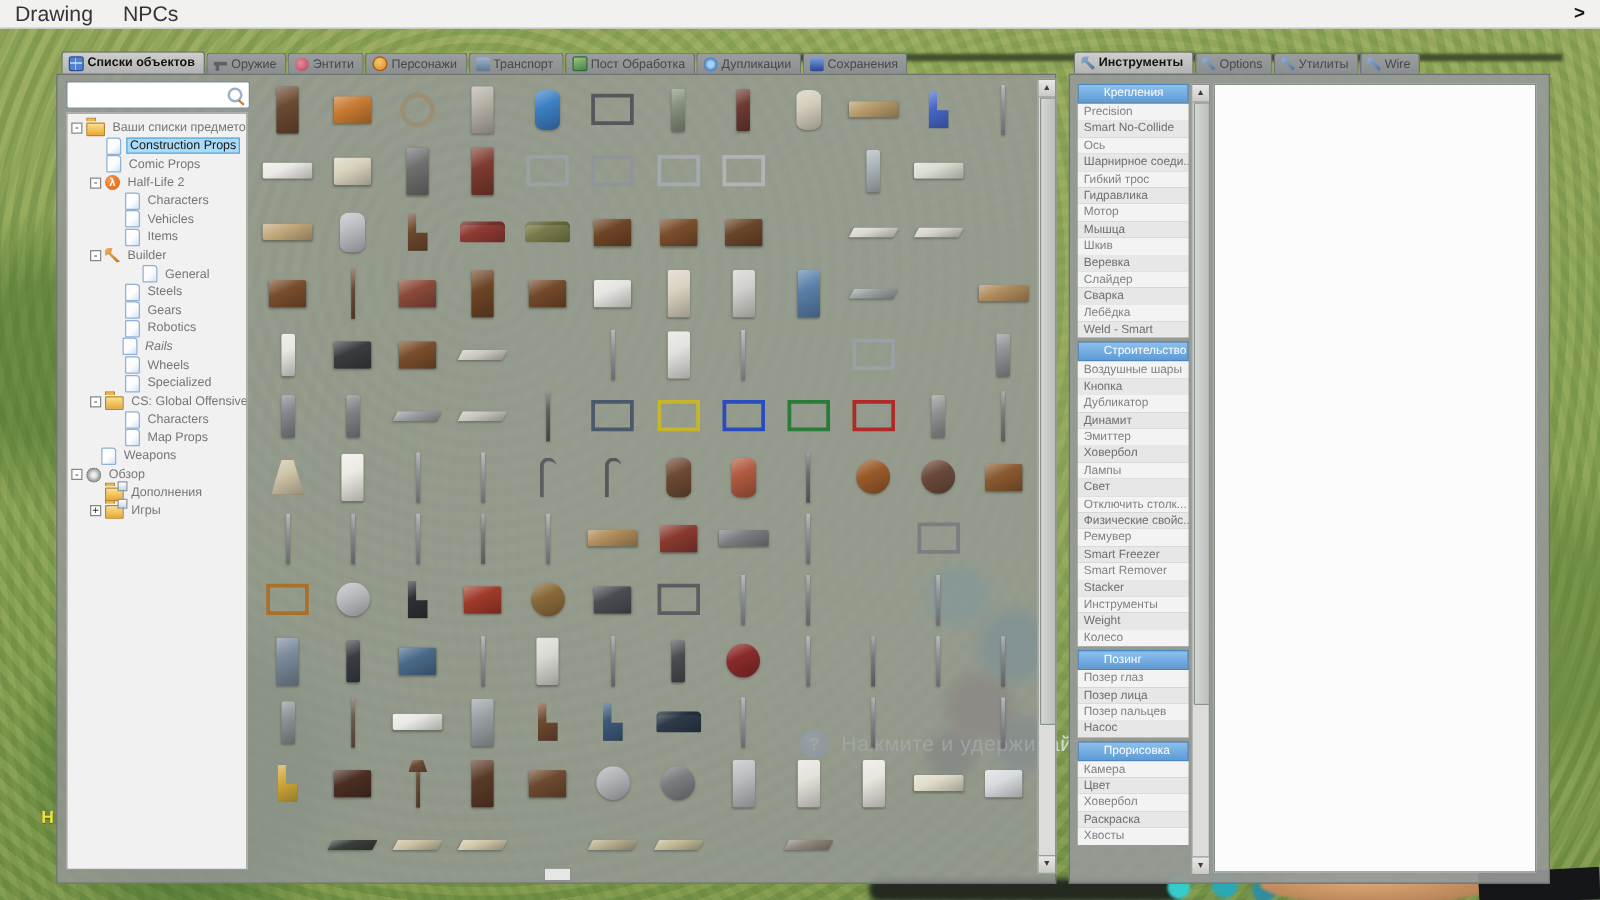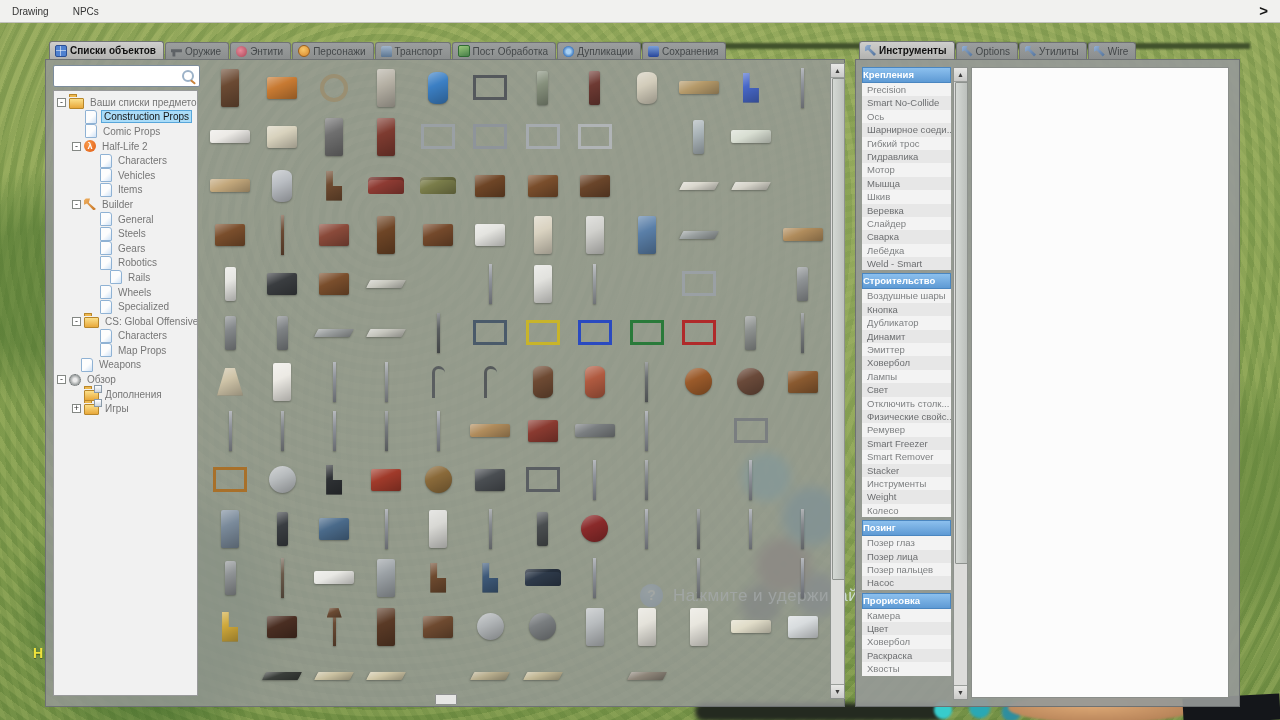--- a/index.html
+++ b/index.html
@@ -34,21 +34,21 @@
   #crystals{left:922px;top:699px;width:105px;height:22px;filter:blur(1px);
     background:radial-gradient(circle at 20% 50%, #37cccc 0 8px, transparent 10px),
       radial-gradient(circle at 55% 40%, #2aa8b4 0 9px, transparent 12px),
       radial-gradient(circle at 85% 60%, #2f8e9e 0 8px, transparent 11px);}
   #hand{left:1008px;top:693px;width:188px;height:30px;border-radius:50%;filter:blur(1px);
     background:radial-gradient(ellipse at 45% 35%, #e0ac78, #b9855a 70%, #93643e);}
   #gunbit{left:1183px;top:696px;width:97px;height:26px;background:#14161a;transform:rotate(-3deg);filter:blur(.6px);}
   
   #menubar{position:absolute;left:0;top:0;width:1280px;height:22px;background:#f1f1ef;
     border-bottom:1px solid #c2c2be;z-index:4;display:flex;align-items:center;}
-  .mb-item{font-size:10px;color:#343434;padding:0 12px;height:20px;line-height:22px;cursor:default;}
+  .mb-item{font-size:17px;color:#343434;padding:0 12px;height:20px;line-height:22px;cursor:default;}
   #mb-chevron{position:absolute;right:12px;top:0px;font-size:15px;font-weight:900;color:#141414;line-height:22px;}
   
   .panel{position:absolute;top:42px;z-index:3;}
   .tabs{display:flex;height:17px;margin-left:4px;align-items:flex-end;}
   .tab{display:flex;align-items:center;gap:3px;height:16px;padding:0 7px 0 5px;margin-right:1px;
     background:linear-gradient(#9b9e9e,#8b8e8e);border:1px solid #707374;border-bottom:none;
     border-radius:3px 3px 0 0;font-size:10px;color:#44484a;cursor:default;white-space:nowrap;}
   .tab.active{background:linear-gradient(#cfcfcd,#b2b2b0);color:#111;height:17px;font-weight:bold;}
   .pbody{position:absolute;left:0;top:17px;right:0;bottom:0;border:1px solid #6e7273;}
   
@@ -128,21 +128,21 @@
   .sbtn{position:absolute;left:0;width:13px;height:13px;background:linear-gradient(#e8e8e6,#cacac8);
     border-bottom:1px solid #9a9e9a;text-align:center;font-size:7px;line-height:13px;color:#3c3c3c;}
   .sbtn.down{bottom:0;border-top:1px solid #9a9e9a;border-bottom:none;}
   .sthumb{position:absolute;left:1px;width:11px;background:linear-gradient(90deg,#d4d8d4,#bcc0bc);
     border:1px solid #8e928e;border-radius:1px;}
   
   #right-panel{left:855px;width:385px;height:665px;}
   #right-panel .pbody{background:rgba(150,153,151,.92);}
   #tool-list{position:absolute;left:6px;top:7px;width:89px;bottom:8px;overflow:hidden;font-size:9.5px;}
   .tcat{height:14px;line-height:14px;background:linear-gradient(#8cc0ee,#5e9ad4);border:1px solid #4a86c0;
-    color:#fff;font-weight:bold;padding-left:0;margin-top:3px;white-space:nowrap;overflow:hidden;}
+    color:#fff;font-weight:normal;padding-left:20px;margin-top:3px;white-space:nowrap;overflow:hidden;}
   .tcat:first-child{margin-top:0;}
   .titem{height:13.4px;line-height:13.4px;background:#f3f3f3;color:#7e8082;padding-left:5px;
     white-space:nowrap;overflow:hidden;cursor:default;}
   .titem.alt{background:#e7e7e7;color:#6c6e70;}
   #white-area{position:absolute;left:115px;top:7px;width:256px;bottom:8px;background:#fcfcfc;
     border:1px solid #8a8e8a;}
 </style>
 </head>
 <body>
 
@@ -257,21 +257,21 @@
             </div>
             <span class="tlabel">Items</span>
           </div>
           <div class="trow" style="padding-left: 18px;">
             <div class="exp">-</div>
             <div class="tw">
               <div class="i-wrench"></div>
             </div>
             <span class="tlabel">Builder</span>
           </div>
-          <div class="trow" style="padding-left: 33px;">
+          <div class="trow" style="padding-left: 47px;">
             <div class="exp hid"></div>
             <div class="tw">
               <div class="i-page"></div>
             </div>
             <span class="tlabel">General</span>
           </div>
           <div class="trow" style="padding-left: 33px;">
             <div class="exp hid"></div>
             <div class="tw">
               <div class="i-page"></div>
@@ -285,21 +285,21 @@
             </div>
             <span class="tlabel">Gears</span>
           </div>
           <div class="trow" style="padding-left: 33px;">
             <div class="exp hid"></div>
             <div class="tw">
               <div class="i-page"></div>
             </div>
             <span class="tlabel">Robotics</span>
           </div>
-          <div class="trow" style="padding-left: 43px;">
+          <div class="trow" style="padding-left: 31px; font-style: italic;">
             <div class="exp hid"></div>
             <div class="tw">
               <div class="i-page"></div>
             </div>
             <span class="tlabel">Rails</span>
           </div>
           <div class="trow" style="padding-left: 33px;">
             <div class="exp hid"></div>
             <div class="tw">
               <div class="i-page"></div>

